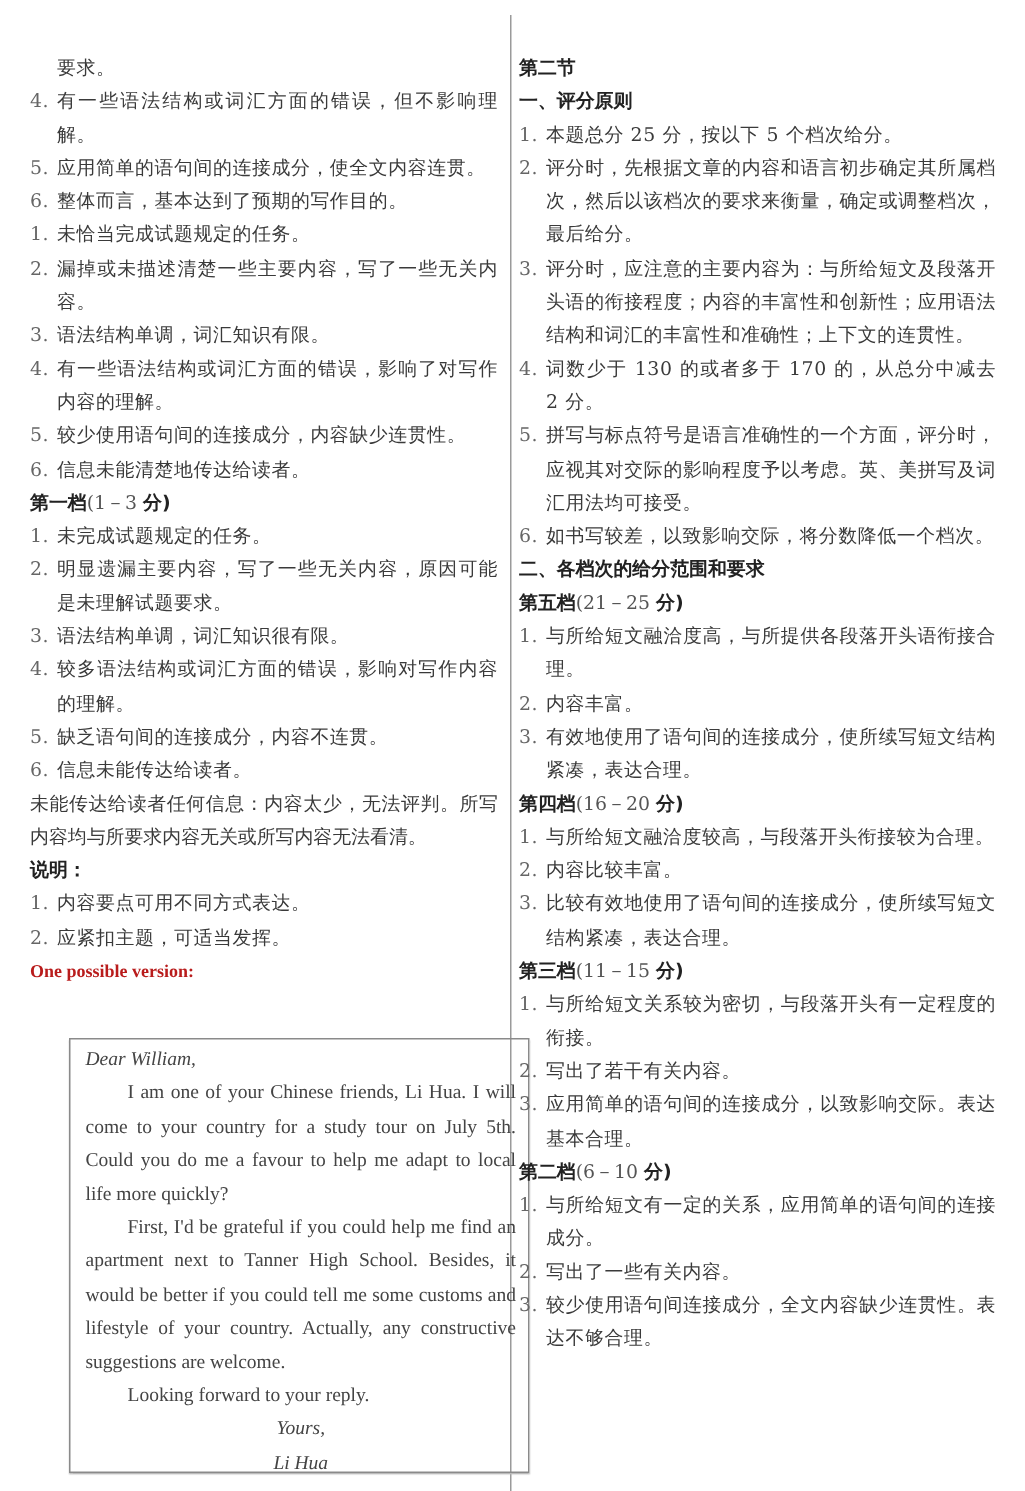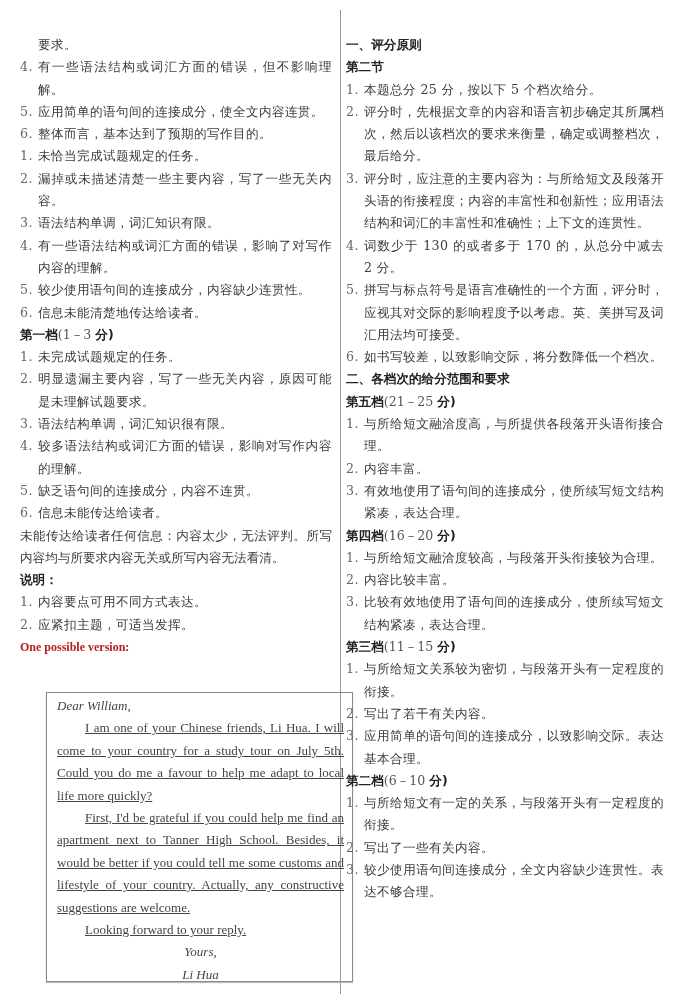--- a/index.html
+++ b/index.html
@@ -14,21 +14,21 @@
   .h .range { font-weight:normal; font-family:"DejaVu Serif","Liberation Serif",serif; color:#555; }
   .h .fen { font-weight:bold; }
   .item { display:flex; }
   .num { flex:0 0 auto; color:#666; width:18px; }
   .txt { flex:1 1 auto; white-space:normal; text-align:justify; }
   .cont { padding-left:18px; }
   .para { font-size:12.6px; line-height:22.3px; text-align:justify; }
   .ver { font-family:"Liberation Serif","DejaVu Serif",serif; font-weight:bold; font-size:12px; line-height:22px; color:#b91c1c; }
   .letter { position:absolute; left:22px; top:692px; width:307px; height:290px; border:1px solid #8a8a8a; box-shadow:0 1px 1px #bbb; box-sizing:border-box; padding:2px 8px 0 10px;
             font-family:"Liberation Serif","DejaVu Serif",serif; font-size:13px; line-height:22.4px; color:#444;margin-left:24px; }
-  .letter .p { text-align:justify; text-align-last:left;text-decoration:underline; }
+  .letter .p { text-align:justify; text-align-last:left; }
   .letter .indent { text-indent:28px; }
   .letter .salut { font-style:italic; }
   .letter .right { text-align:center; font-style:italic; }
 </style>
 </head>
 <body>
 
 <div class="divider"></div>
 
 <div class="col col-left">
@@ -124,22 +124,22 @@
 <div class="letter">
   <div class="salut">Dear William,</div>
   <div class="p indent">I am one of your Chinese friends, Li Hua. I will come to your country for a study tour on July 5th. Could you do me a favour to help me adapt to local life more quickly?</div>
   <div class="p indent">First, I'd be grateful if you could help me find an apartment next to Tanner High School. Besides, it would be better if you could tell me some customs and lifestyle of your country. Actually, any constructive suggestions are welcome.</div>
   <div class="p indent">Looking forward to your reply.</div>
   <div class="right">Yours,</div>
   <div class="right">Li Hua</div>
 </div>
 
 <div class="col col-right">
+  <div class="h">第二节</div>
   <div class="h">一、评分原则</div>
-  <div class="h">第二节</div>
   <div>
     <div class="line item">
         <span class="num">1.</span>
         <span class="txt">本题总分 25 分，按以下 5 个档次给分。</span>
       </div>
     <div class="line item">
         <span class="num">2.</span>
         <span class="txt">评分时，先根据文章的内容和语言初步确定其所属档次，然后以该档次的要求来衡量，确定或调整档次，最后给分。</span>
       </div>
     <div class="line item">
@@ -207,21 +207,21 @@
     <div class="line item">
         <span class="num">3.</span>
         <span class="txt">应用简单的语句间的连接成分，以致影响交际。表达基本合理。</span>
       </div>
   </div>
 
   <div class="h"><span>第二档</span><span class="range">(6－10 </span><span class="fen">分)</span></div>
   <div>
     <div class="line item">
         <span class="num">1.</span>
-        <span class="txt">与所给短文有一定的关系，与段落开头有一定程度的衔接。</span>
+        <span class="txt">与所给短文有一定的关系，应用简单的语句间的连接成分。</span>
       </div>
     <div class="line item">
         <span class="num">2.</span>
         <span class="txt">写出了一些有关内容。</span>
       </div>
     <div class="line item">
         <span class="num">3.</span>
         <span class="txt">较少使用语句间连接成分，全文内容缺少连贯性。表达不够合理。</span>
       </div>
   </div>

